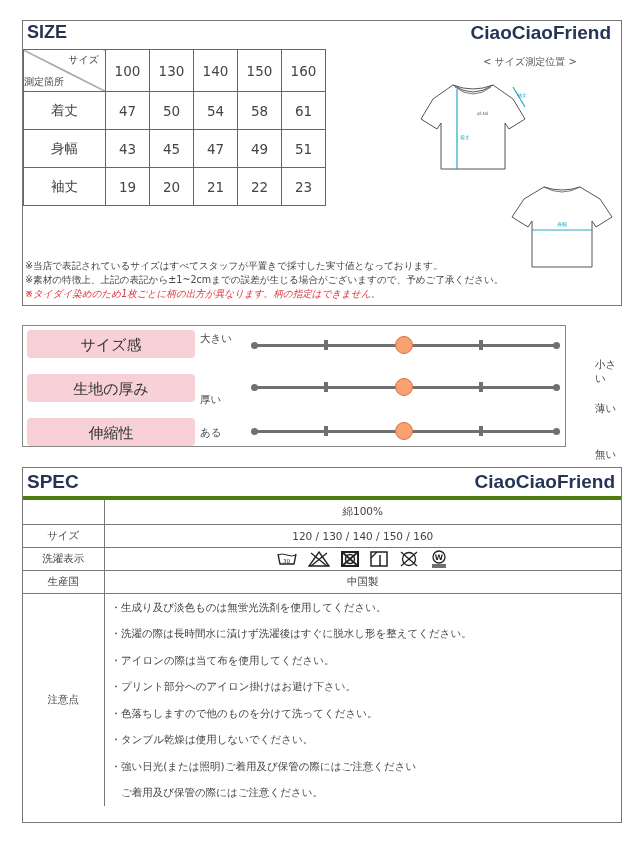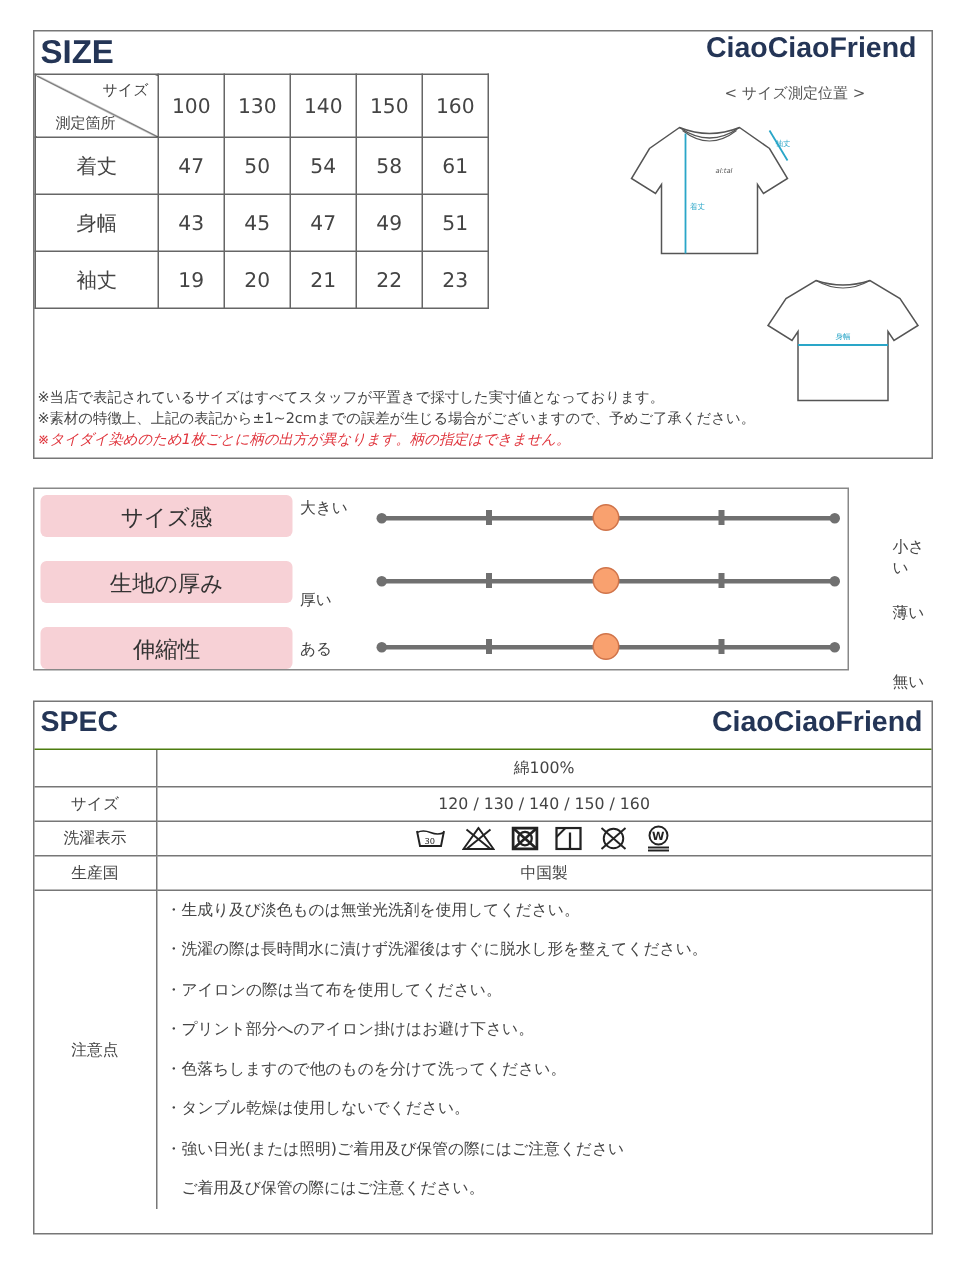--- a/index.html
+++ b/index.html
@@ -1,44 +1,44 @@
 <!DOCTYPE html>
 <html><head>
 <meta charset="utf-8">
 <style>
   * { box-sizing: border-box; margin: 0; padding: 0; }
   body { width: 640px; height: 842px; background: #ffffff; font-family: "DejaVu Sans", "Liberation Sans", sans-serif; color: #444; position: relative; overflow: hidden; }
   .navy { color: #243556; }
   
   #size-box { position: absolute; left: 22px; top: 20px; width: 600px; height: 286px; border: 1px solid #777; }
-  #size-title { position: absolute; left: 4px; top: 1px; font-weight: bold; font-size: 22px; font-family: "Liberation Sans", sans-serif; }
+  #size-title { position: absolute; left: 4px; top: 1px; font-weight: bold; font-size: 18px; font-family: "Liberation Sans", sans-serif; }
   #brand1 { position: absolute; right: 10px; top: 1px; font-weight: bold; font-size: 19px; font-family: "Liberation Sans", sans-serif; }
   #size-table { position: absolute; left: 0; top: 28px; border-collapse: collapse; }
   #size-table td { border: 1px solid #666; text-align: center; font-size: 13.5px; color: #444; height: 38px; width: 44px; }
   #size-table tr.hdr td { height: 42px; }
   #size-table td.rowlabel { width: 82px; }
   .diag { position: relative; width: 82px; height: 42px; padding: 0 !important; background: linear-gradient(to top right, transparent calc(50% - 0.6px), #333 50%, transparent calc(50% + 0.6px)); background: linear-gradient(to bottom left, transparent calc(50% - 0.7px), #333 50%, transparent calc(50% + 0.7px)); }
   .diag .tr { position: absolute; right: 6px; top: 3px; font-size: 10px; }
-  .diag .bl { position: absolute; left: 13px; bottom: 2px; font-size: 10px; margin-top: 40px; }
+  .diag .bl { position: absolute; left: 0; bottom: 2px; font-size: 10px; margin-top: 40px; }
   #measure-caption { position: absolute; left: 460px; top: 34px; font-size: 10px; color: #555; }
   .notes { position: absolute; left: 2px; top: 238px; font-size: 9.6px; line-height: 14px; color: #444; white-space: nowrap; }
   .notes .red { color: #e0343c; font-style: italic; }
   
   #fit-box { position: absolute; left: 22px; top: 325px; width: 544px; height: 122px; border: 1px solid #888; }
   .fit-row { position: absolute; left: 0; height: 28px; width: 600px; }
   .fit-label { position: absolute; left: 4px; top: 0; width: 168px; height: 28px; background: #f7d1d6; border-radius: 4px; font-size: 15px; color: #333; text-align: center; line-height: 30px; }
   .fit-left { position: absolute; left: 177px; top: 2px; font-size: 10.5px; color: #444; }
   .fit-right { position: absolute; left: 572px; font-size: 10.5px; color: #444; margin-top: 22px; }
   .track { position: absolute; left: 230px; width: 302px; height: 3px; background: #707070; }
   .dot { position: absolute; width: 7px; height: 7px; background: #707070; border-radius: 50%; }
   .tick { position: absolute; width: 4px; height: 10px; background: #707070; }
   .knob { position: absolute; width: 18px; height: 18px; background: #f9a16f; border: 1px solid #d0744a; border-radius: 50%; }
   
   #spec-box { position: absolute; left: 22px; top: 467px; width: 600px; height: 356px; border: 1px solid #777; }
-  #spec-head { height: 32px; position: relative; border-bottom: 1px solid #4d7c0f; }
+  #spec-head { height: 32px; position: relative; border-bottom: 4px solid #4d7c0f; }
   #spec-title { position: absolute; left: 4px; top: 3px; font-size: 19px; font-weight: bold; font-family: "Liberation Sans", sans-serif; }
   #brand2 { position: absolute; right: 6px; top: 3px; font-size: 19px; font-weight: bold; font-family: "Liberation Sans", sans-serif; }
   #spec-table { border-collapse: collapse; width: 598px; }
   #spec-table td { border: 1px solid #777; font-size: 10.5px; color: #444; }
   #spec-table tr:first-child td { border-top: none; }
   #spec-table td:first-child { border-left: none; width: 81px; text-align: center; }
   #spec-table td:last-child { border-right: none; }
   #spec-table tr:last-child td { border-bottom: none; }
   .c { text-align: center; height: 23px; }
   .cautions { padding-left: 6px; }

